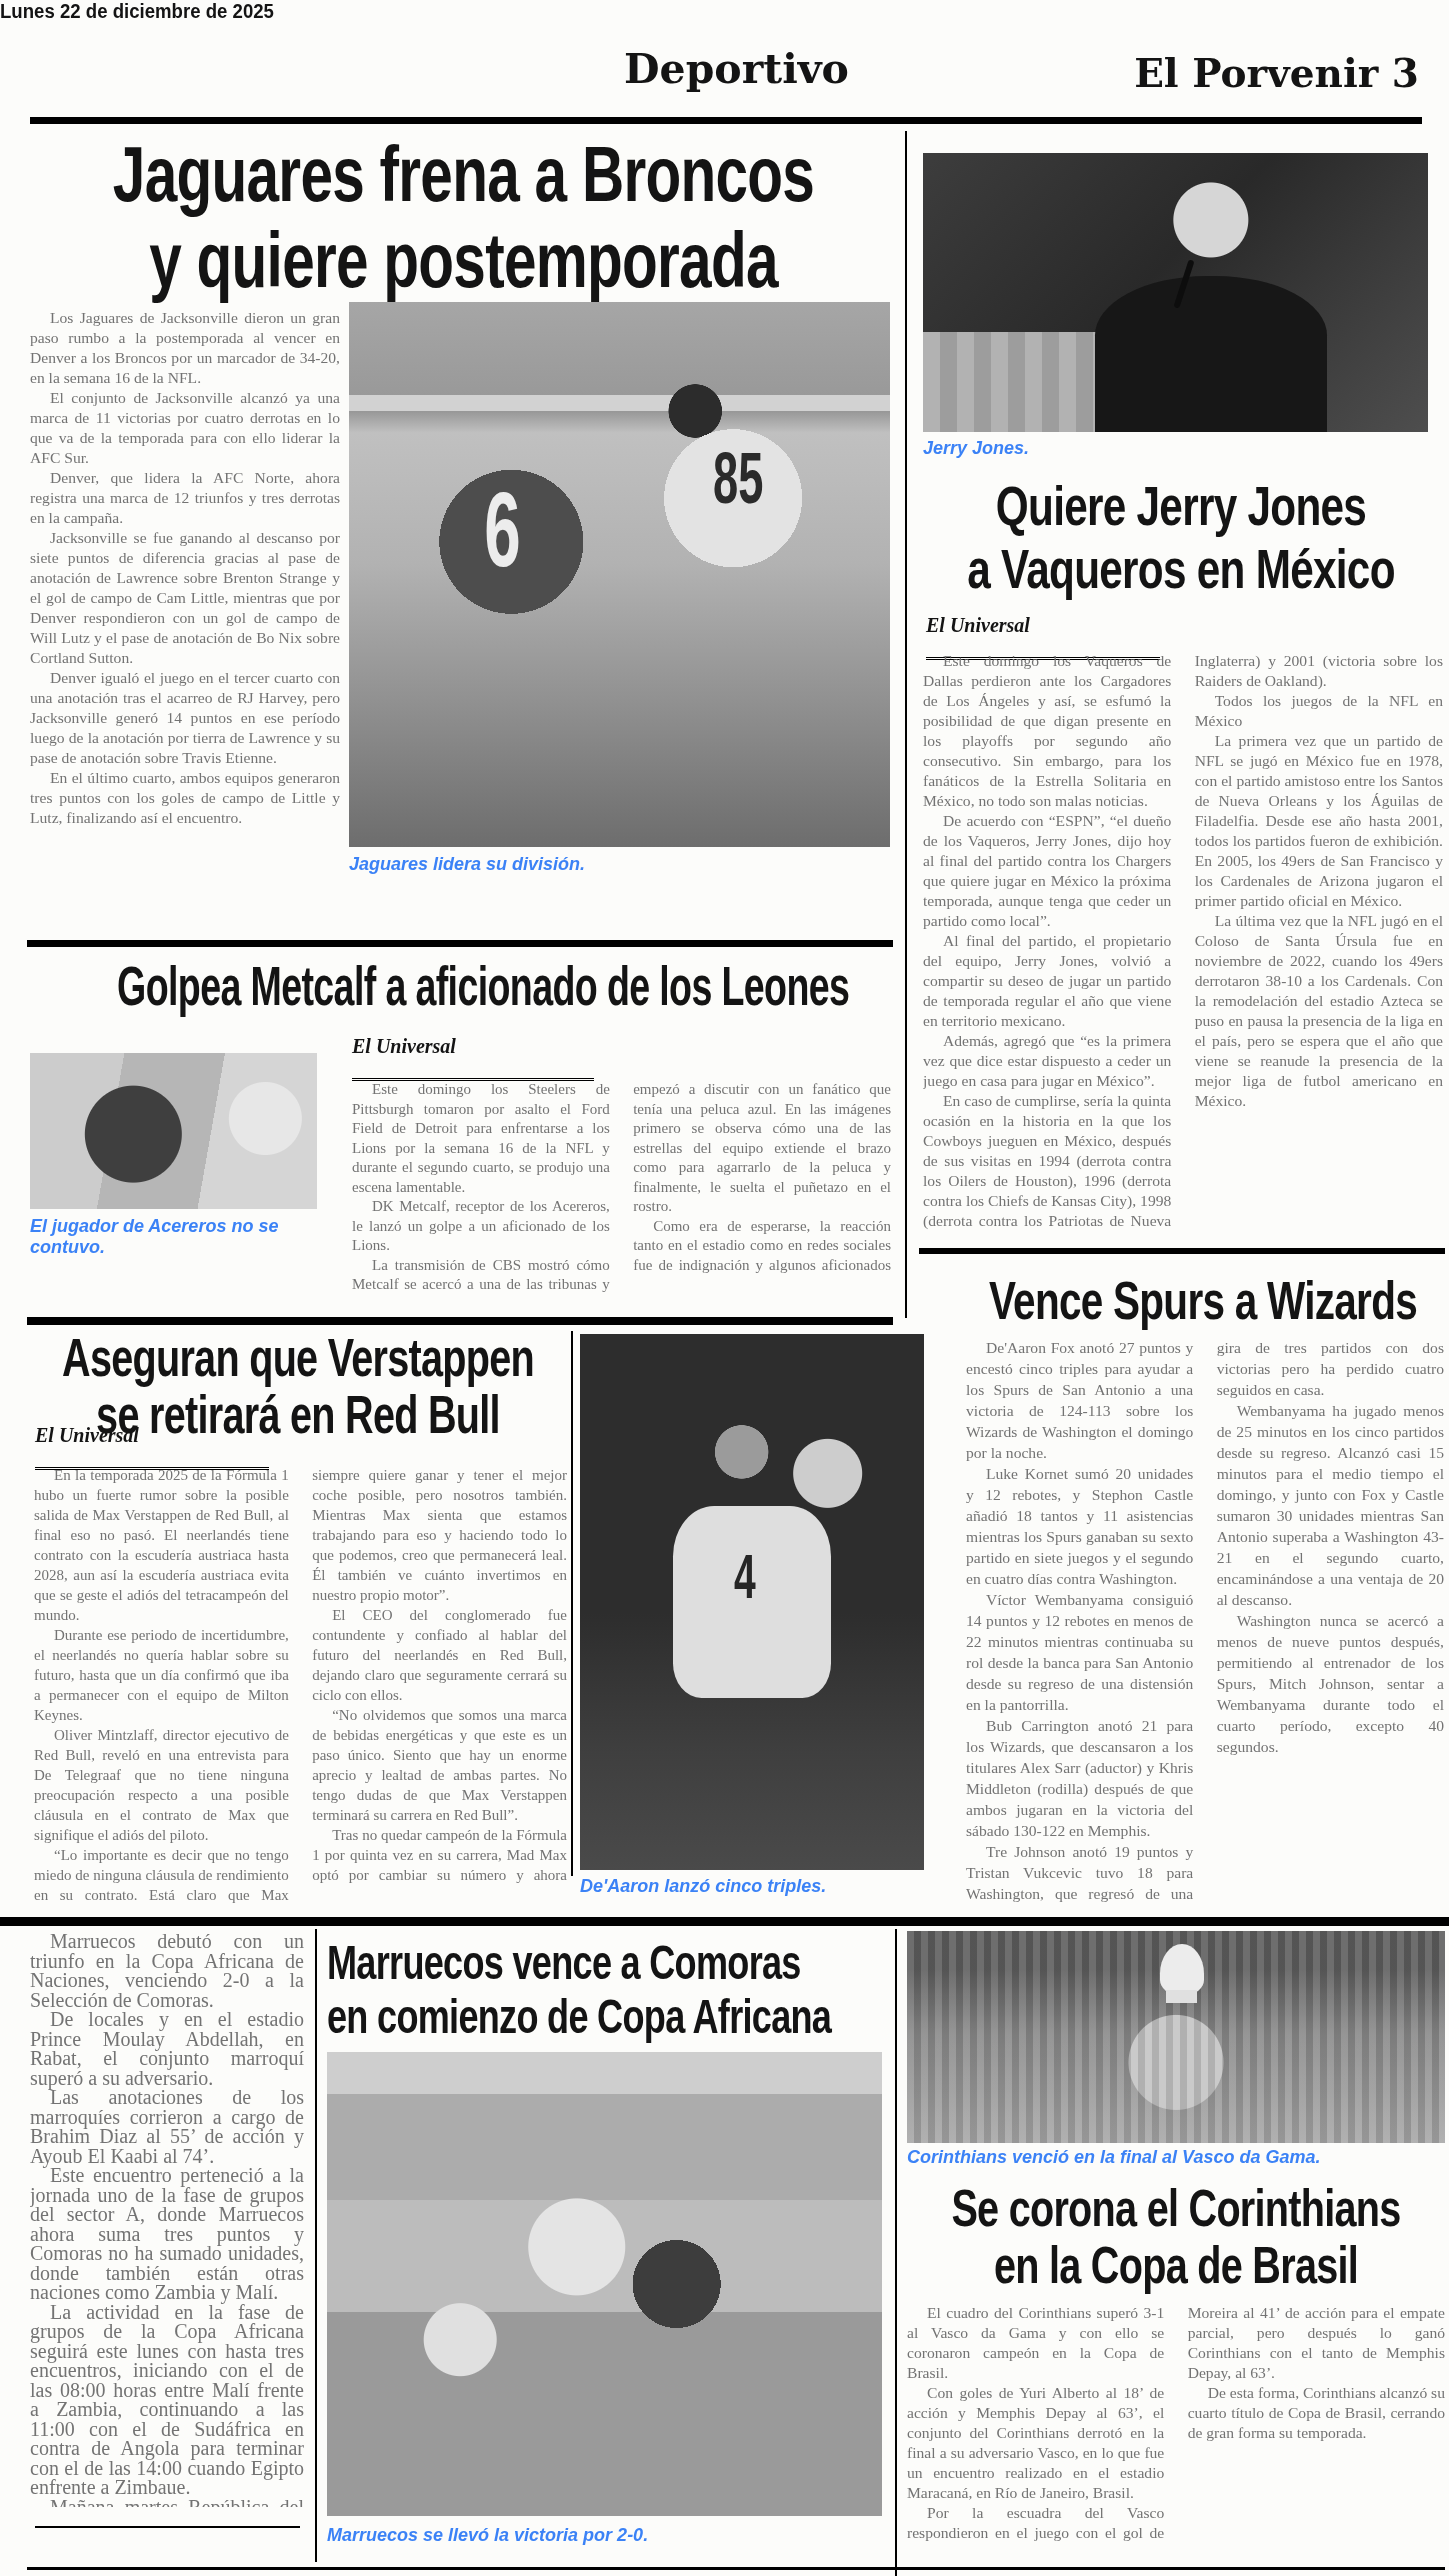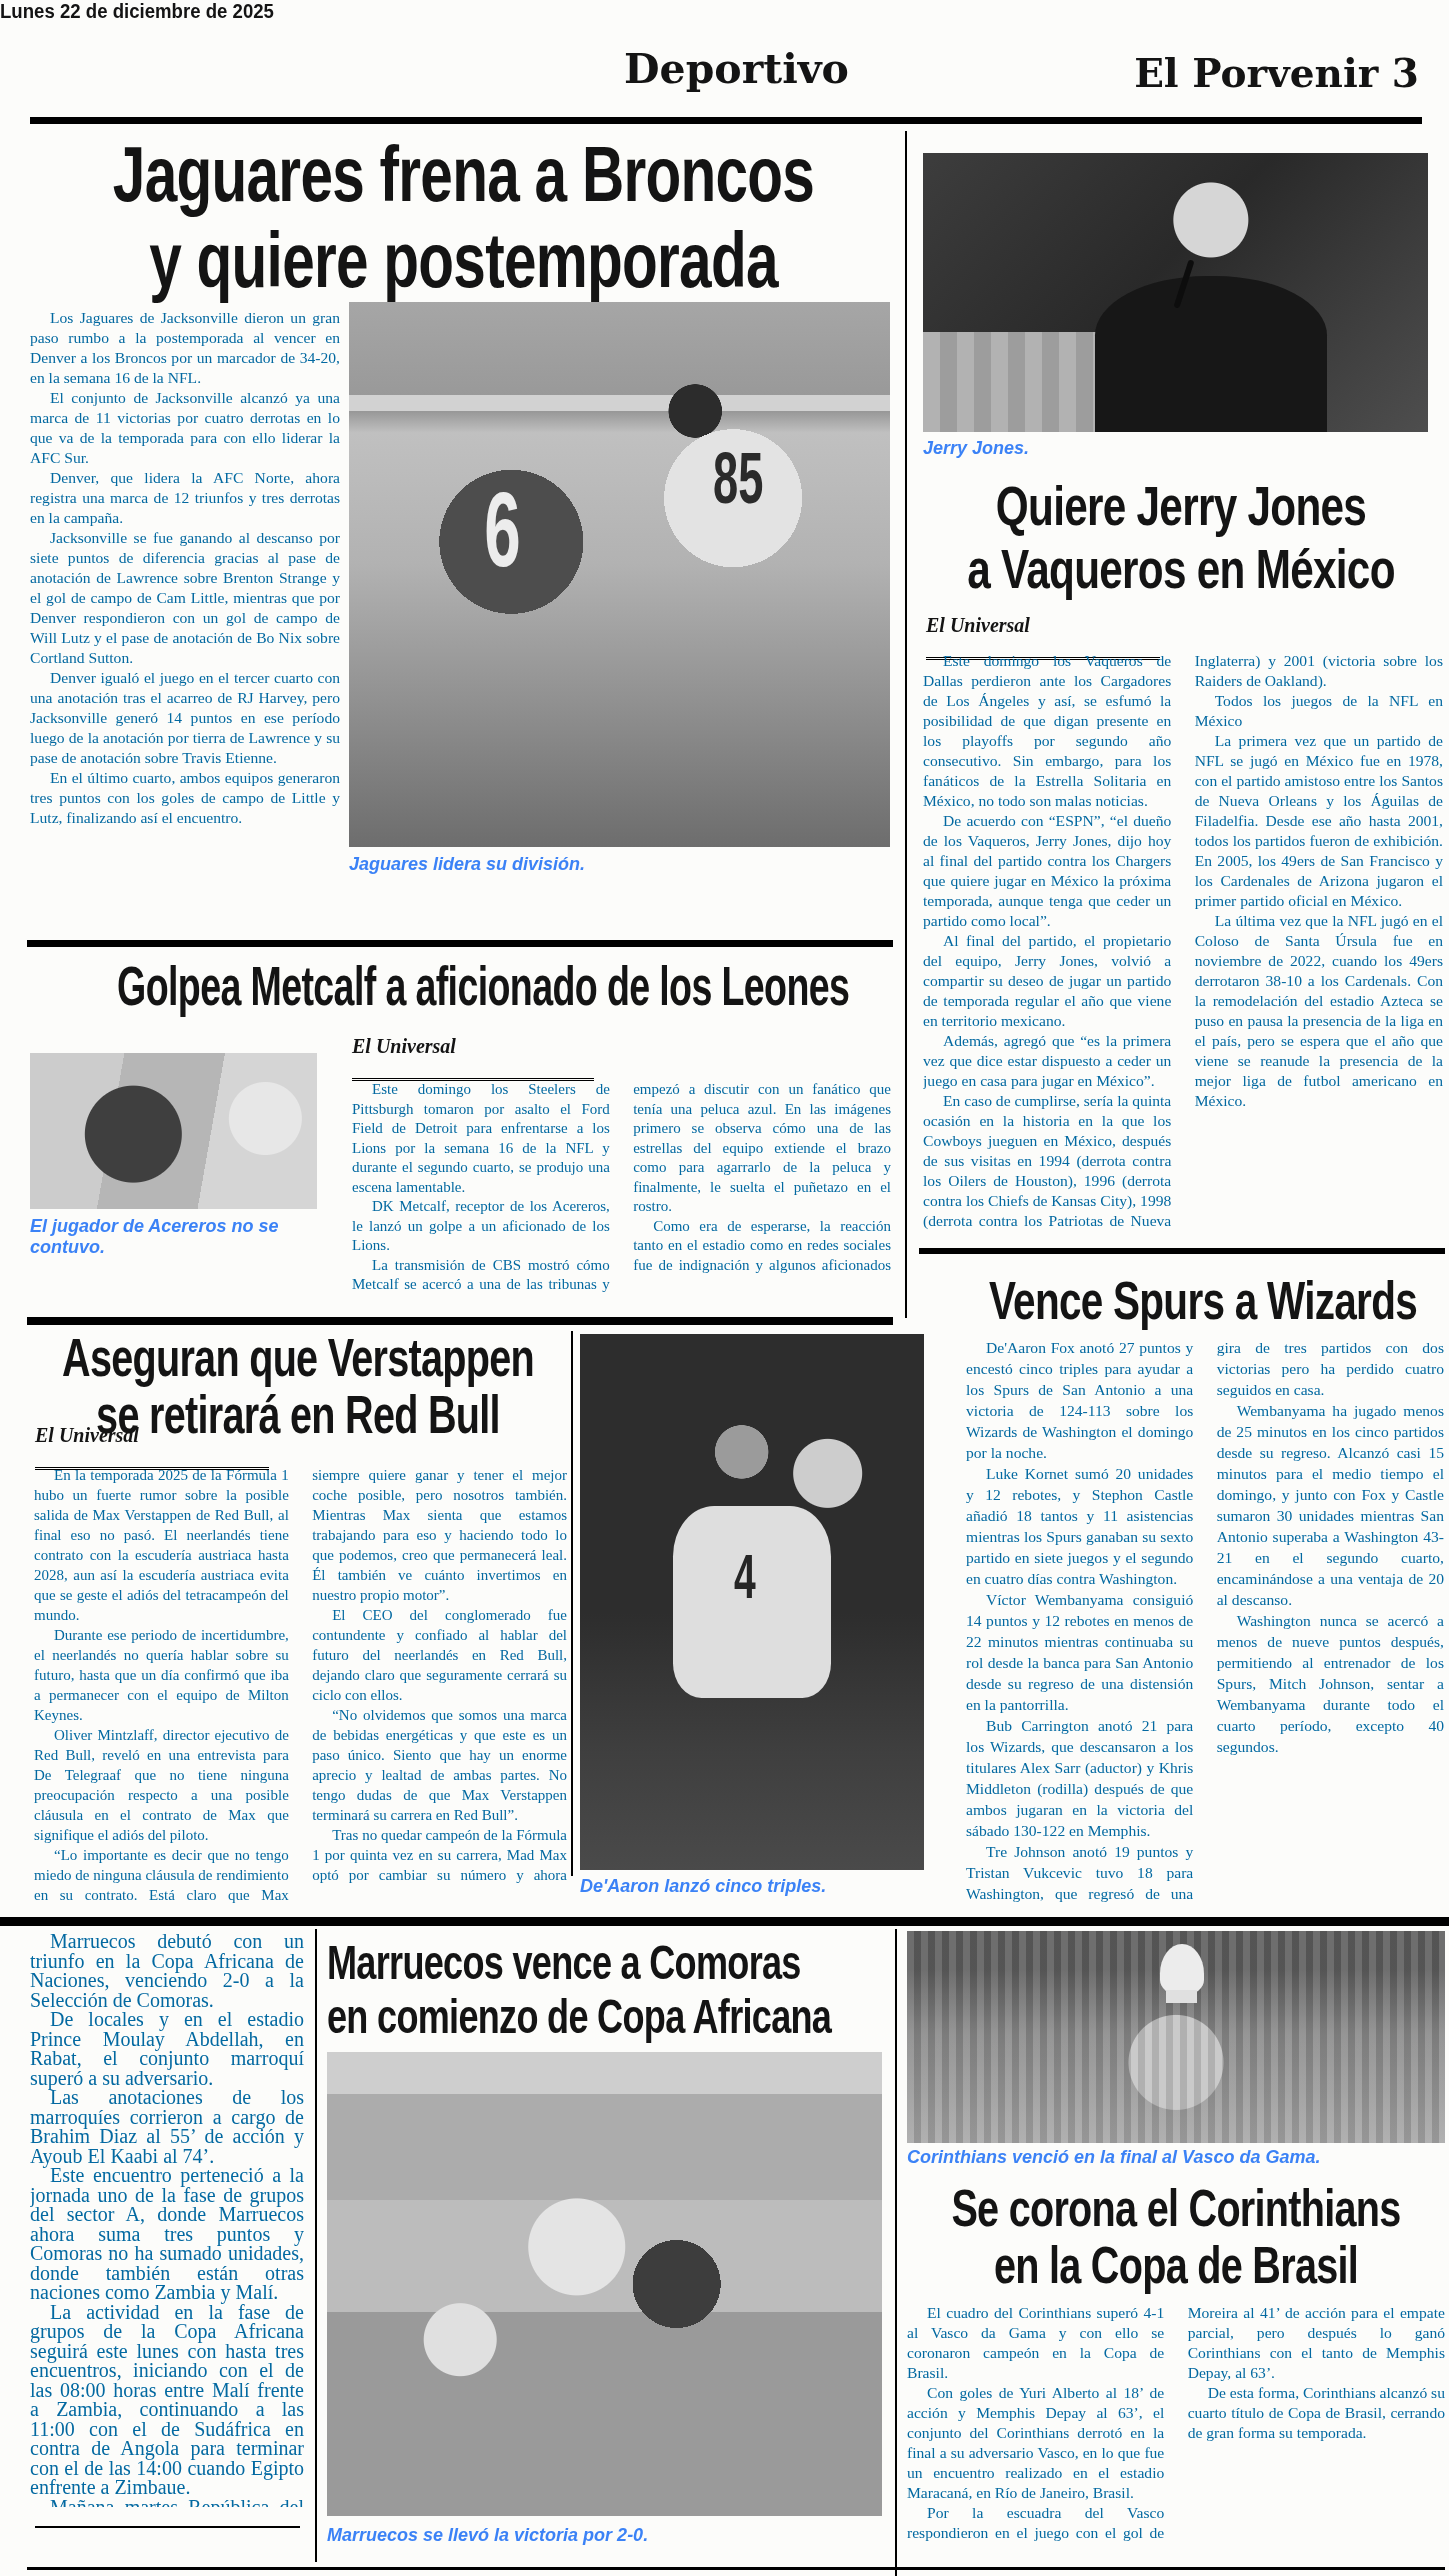--- a/index.html
+++ b/index.html
@@ -6,21 +6,21 @@
   #page{position:relative;width:1449px;height:2576px;background:#fcfcfa;color:#141414;overflow:hidden;margin:0 auto;}
   .abs{position:absolute;}
   .rule{position:absolute;background:#000;}
   
   .masthead{font-family:"DejaVu Serif",serif;font-weight:bold;white-space:nowrap;}
   .date{font-family:"Liberation Sans",sans-serif;font-weight:bold;font-size:20px;transform:scaleX(.93);transform-origin:left center;white-space:nowrap;}
   .headline{font-family:"Liberation Sans",sans-serif;font-weight:bold;letter-spacing:-0.8px;text-align:center;}
   .headline .hl-line{display:block;white-space:nowrap;}
   .byline{font-family:"Liberation Serif",serif;font-style:italic;font-weight:bold;font-size:20px;border-bottom:3.9px double #000;padding-bottom:20px;}
   .caption{font-family:"Liberation Sans",sans-serif;font-style:italic;font-weight:bold;font-size:18px;color:#3b82f6;}
-  .body-text{font-family:"Liberation Serif",serif;color:#0369a1;text-align:justify;overflow:hidden;}
+  .body-text{font-family:"Liberation Serif",serif;color:#737373;text-align:justify;overflow:hidden;}
   .body-text .para{margin:0;text-indent:20px;}
   .cols2{column-count:2;column-gap:23.4px;column-fill:auto;}
   
   #a-headline{left:31px;top:131px;width:865px;font-size:65px;line-height:1.1;transform:scale(.9,1.2);transform-origin:top center;}
   #b-headline{left:919px;top:475px;width:524px;font-size:47px;line-height:1.1;transform:scale(.9,1.2);transform-origin:top center;}
   #c-headline{left:31px;top:955px;width:861px;font-size:47px;line-height:1.1;transform:scale(.80,1.2);transform-origin:top center;}
   #d-headline{left:30px;top:1329px;width:536px;font-size:44px;line-height:1.1;transform:scale(.9,1.2);transform-origin:top center;}
   #e-headline{left:962px;top:1272px;width:482px;font-size:45px;line-height:1.1;transform:scale(.9,1.18);transform-origin:top center;}
   #f-headline{left:327px;top:1937px;width:555px;font-size:41px;line-height:1.1;text-align:left;transform:scale(.88,1.18);transform-origin:top left;}
   #g-headline{left:907px;top:2180px;width:538px;font-size:44px;line-height:1.1;transform:scale(.9,1.18);transform-origin:top center;}
@@ -211,21 +211,21 @@
   <div id="g-photo" class="photo">
     <div class="g-cup"></div>
     <div class="g-base"></div>
   </div>
   <div id="g-caption" class="abs caption">Corinthians venció en la final al Vasco da Gama.</div>
   <div id="g-headline" class="abs headline">
       <div class="hl-line">Se corona el Corinthians</div>
       <div class="hl-line">en la Copa de Brasil</div>
     </div>
   <div id="g-body" class="abs body-text cols2">
-      <p class="para">El cuadro del Corinthians superó 4-1 al Vasco da Gama y con ello se coronaron campeón en la Copa de Brasil.</p>
+      <p class="para">El cuadro del Corinthians superó 3-1 al Vasco da Gama y con ello se coronaron campeón en la Copa de Brasil.</p>
       <p class="para">Con goles de Yuri Alberto al 18’ de acción y Memphis Depay al 63’, el conjunto del Corinthians derrotó en la final a su adversario Vasco, en lo que fue un encuentro realizado en el estadio Maracaná, en Río de Janeiro, Brasil.</p>
       <p class="para">Por la escuadra del Vasco respondieron en el juego con el gol de Moreira al 41’ de acción para el empate parcial, pero después lo ganó Corinthians con el tanto de Memphis Depay, al 63’.</p>
       <p class="para">De esta forma, Corinthians alcanzó su cuarto título de Copa de Brasil, cerrando de gran forma su temporada.</p>
     </div>
 
   <div class="rule" style="left:27px;top:2567px;width:1418px;height:3.1px;"></div>
 </div>
 
 
 </body></html>

